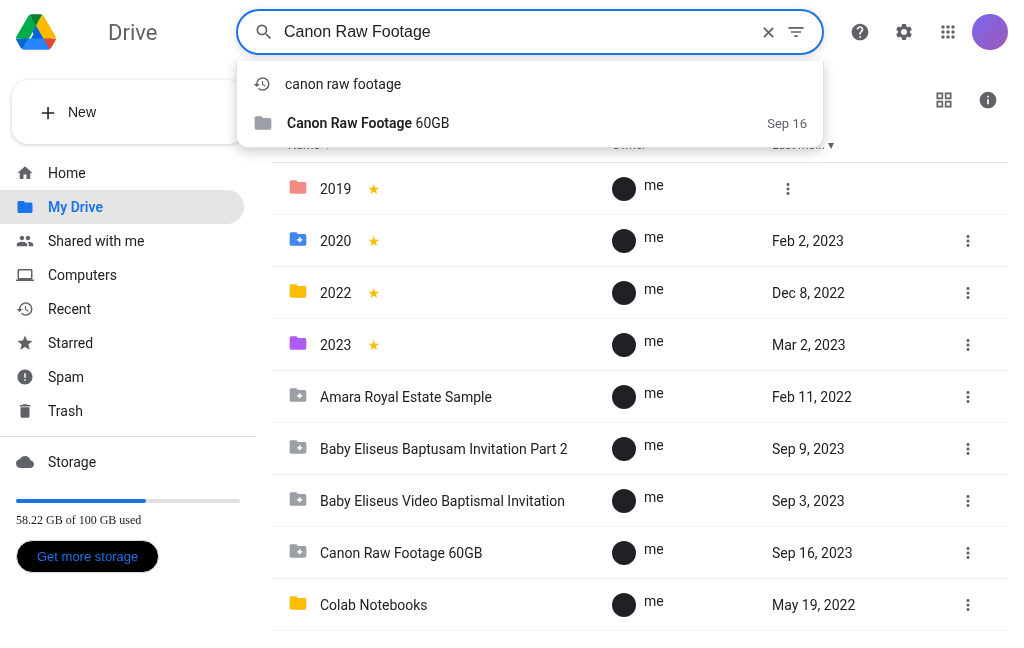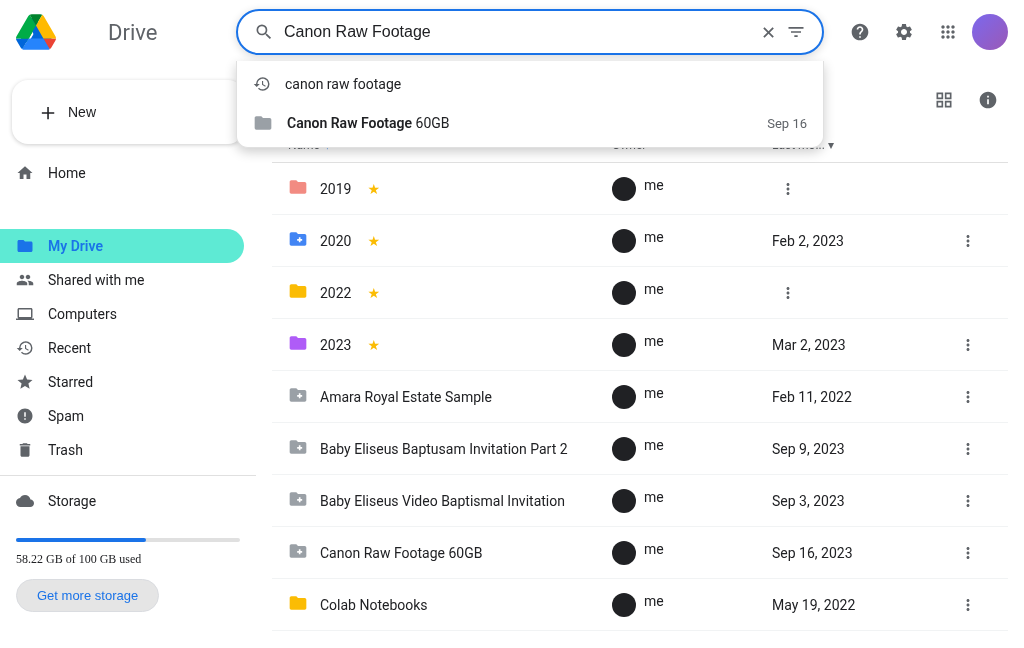--- a/index.html
+++ b/index.html
@@ -27,29 +27,29 @@
     .avatar { width: 36px; height: 36px; border-radius: 50%; background: linear-gradient(135deg, #7b68ee, #9b59b6); cursor: pointer; }
 
     
     .main-layout { display: flex; flex: 1; overflow: hidden; }
 
     
     .sidebar { width: 256px; flex-shrink: 0; padding: 8px 0; overflow-y: auto; }
     .new-btn { display: flex; align-items: center; gap: 8px; margin: 8px 12px 12px 12px; padding: 16px 24px; background: #fff; border-radius: 16px; box-shadow: 0 1px 4px rgba(0,0,0,0.2); cursor: pointer; font-size: 14px; font-weight: 500; color: #202124; border: none; width: calc(100% - 24px); }
 
     .sidebar-item { display: flex; align-items: center; gap: 14px; padding: 8px 12px 8px 16px; border-radius: 0 24px 24px 0; cursor: pointer; color: #202124; margin-right: 12px; font-size: 14px; text-align: center; }
-    .sidebar-item.active { background: #5eead4; font-weight: 600; color: #1a73e8; margin-top: 39px; }
+    .sidebar-item.active { background: #e5e5e5; font-weight: 600; color: #1a73e8; }
 
     .sidebar-divider { border: none; border-top: 1px solid #e0e0e0; margin: 8px 0; }
 
     .storage-section { padding: 12px 16px; }
     .storage-bar-bg { height: 4px; background: #e0e0e0; border-radius: 2px; margin: 8px 0; }
     .storage-bar-fill { height: 4px; background: #1a73e8; border-radius: 2px; width: 58%; }
     .storage-text { font-size: 12px; color: #202124; font-family: Liberation Serif, serif; }
-    .get-more-btn { display: block; margin-top: 12px; padding: 8px 20px; border-radius: 20px; border: 1px solid #dadce0; background: #e5e5e5; cursor: pointer; font-size: 13px; color: #1a73e8; font-weight: 500; text-align: right; }
+    .get-more-btn { display: block; margin-top: 12px; padding: 8px 20px; border-radius: 20px; border: 1px solid #dadce0; background: #000000; cursor: pointer; font-size: 13px; color: #1a73e8; font-weight: 500; text-align: right; }
 
     
     .content { flex: 1; display: flex; flex-direction: column; overflow: hidden; padding: 0 16px; }
 
     .filter-bar { display: flex; align-items: center; gap: 8px; padding: 12px 0 8px 0; flex-shrink: 0; }
     .filter-chip { display: flex; align-items: center; gap: 4px; padding: 6px 14px; border-radius: 8px; border: none; background: #f1f3f4; cursor: pointer; font-size: 14px; color: #202124; }
 
     
     .file-table { flex: 1; overflow-y: auto; }
     .table-header { display: grid; grid-template-columns: 1fr 160px 180px 40px; padding: 4px 16px; border-bottom: 1px solid #e0e0e0; align-items: center; }
@@ -322,20 +322,21 @@
       <span><svg width="20" height="20" viewBox="0 0 24 24">
                   <path d="M10 4H4c-1.1 0-1.99.9-1.99 2L2 18c0 1.1.9 2 2 2h16c1.1 0 2-.9 2-2V8c0-1.1-.9-2-2-2h-8l-2-2z" fill="#fbbc04"></path>
                 </svg></span>
       <span class="file-name-text">2022</span>
       <span class="star-icon">★</span>
     </div>
     <div class="owner-cell">
       <div class="owner-avatar"></div>
       <span>me</span>
     </div>
+    <div class="date-cell">Dec 8, 2022</div>
     <div class="more-btn">
       <svg width="18" height="18" viewBox="0 0 24 24" fill="#5f6368">
         <path d="M12 8c1.1 0 2-.9 2-2s-.9-2-2-2-2 .9-2 2 .9 2 2 2zm0 2c-1.1 0-2 .9-2 2s.9 2 2 2 2-.9 2-2-.9-2-2-2zm0 6c-1.1 0-2 .9-2 2s.9 2 2 2 2-.9 2-2-.9-2-2-2z"></path>
       </svg>
     </div>
   </div>
           <div class="table-row">
     <div class="file-name-cell">
       <span><svg width="20" height="20" viewBox="0 0 24 24">
                   <path d="M10 4H4c-1.1 0-1.99.9-1.99 2L2 18c0 1.1.9 2 2 2h16c1.1 0 2-.9 2-2V8c0-1.1-.9-2-2-2h-8l-2-2z" fill="#af5cf7"></path>

